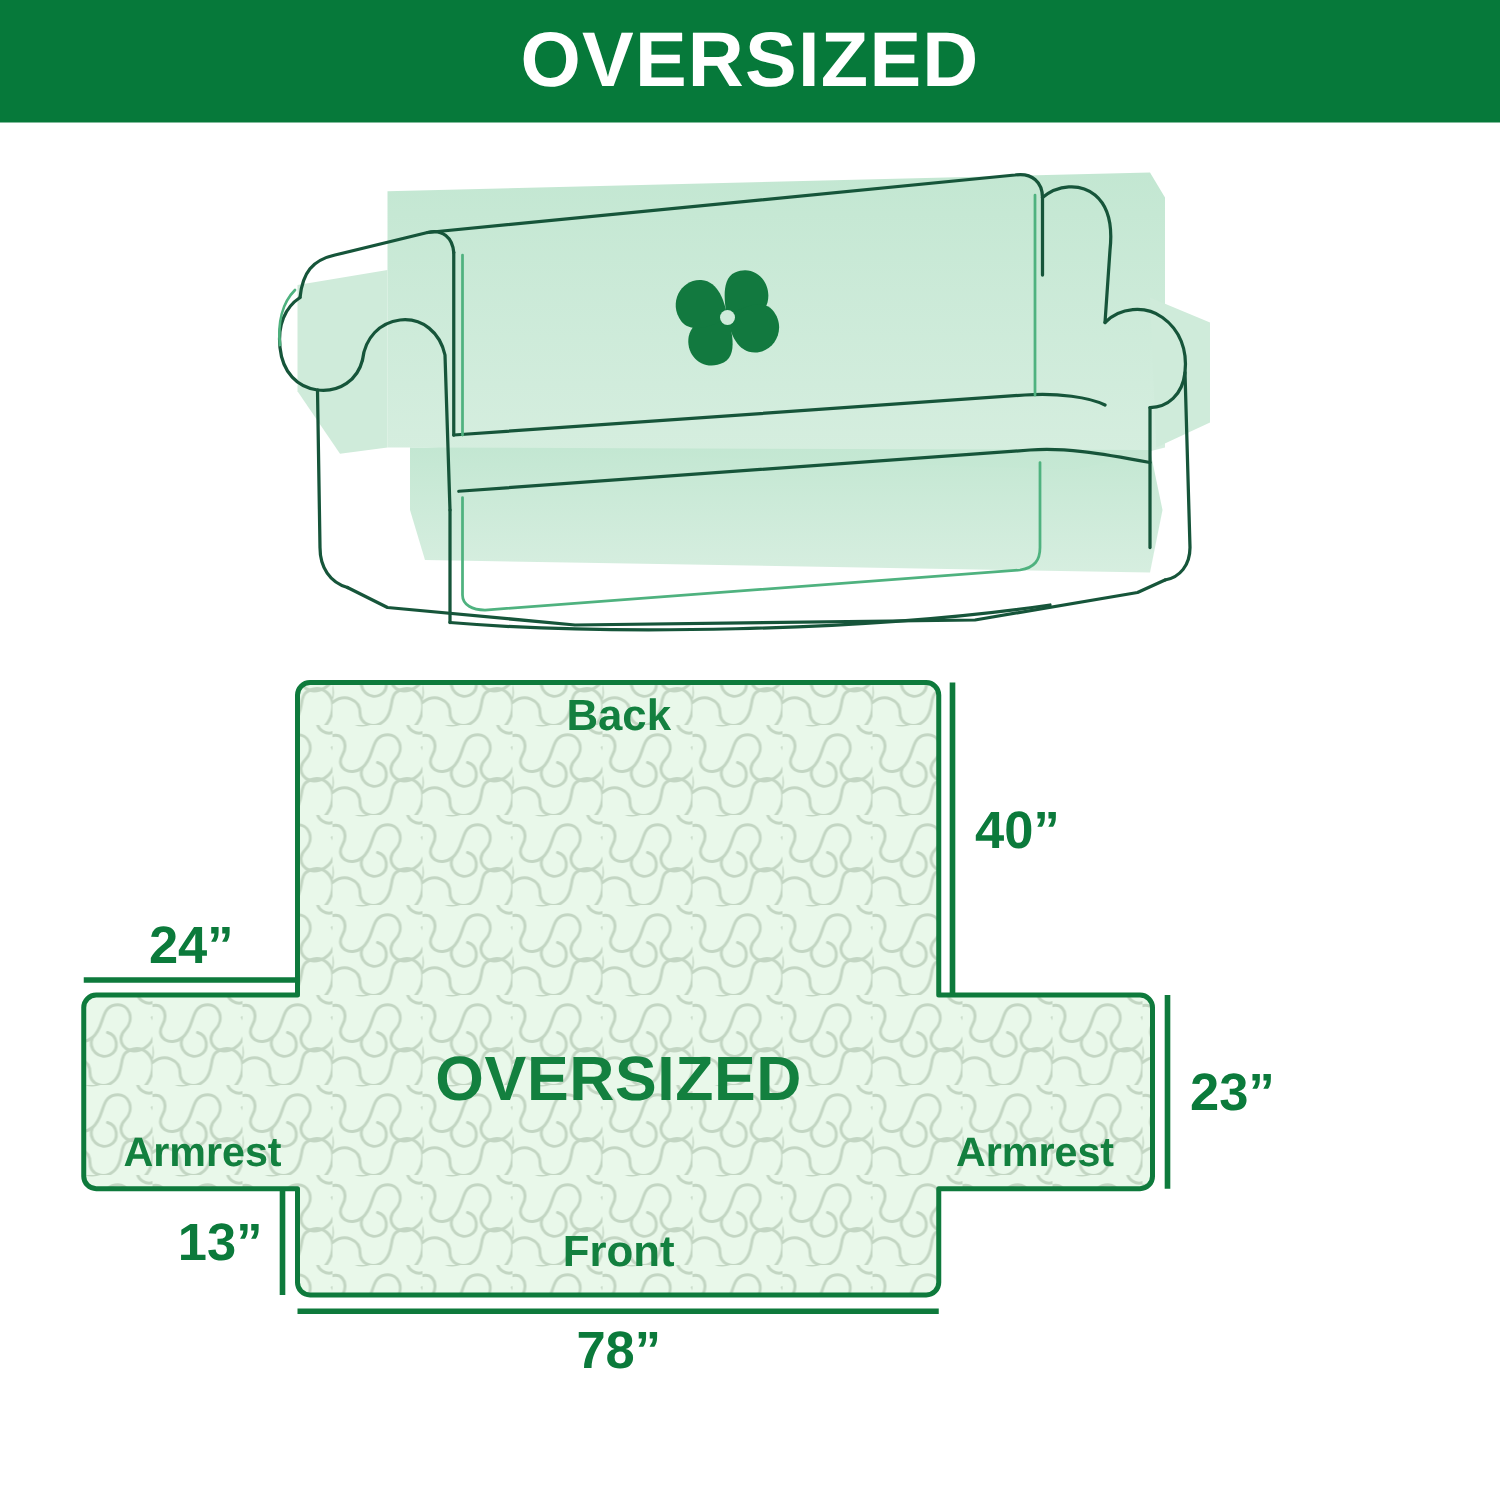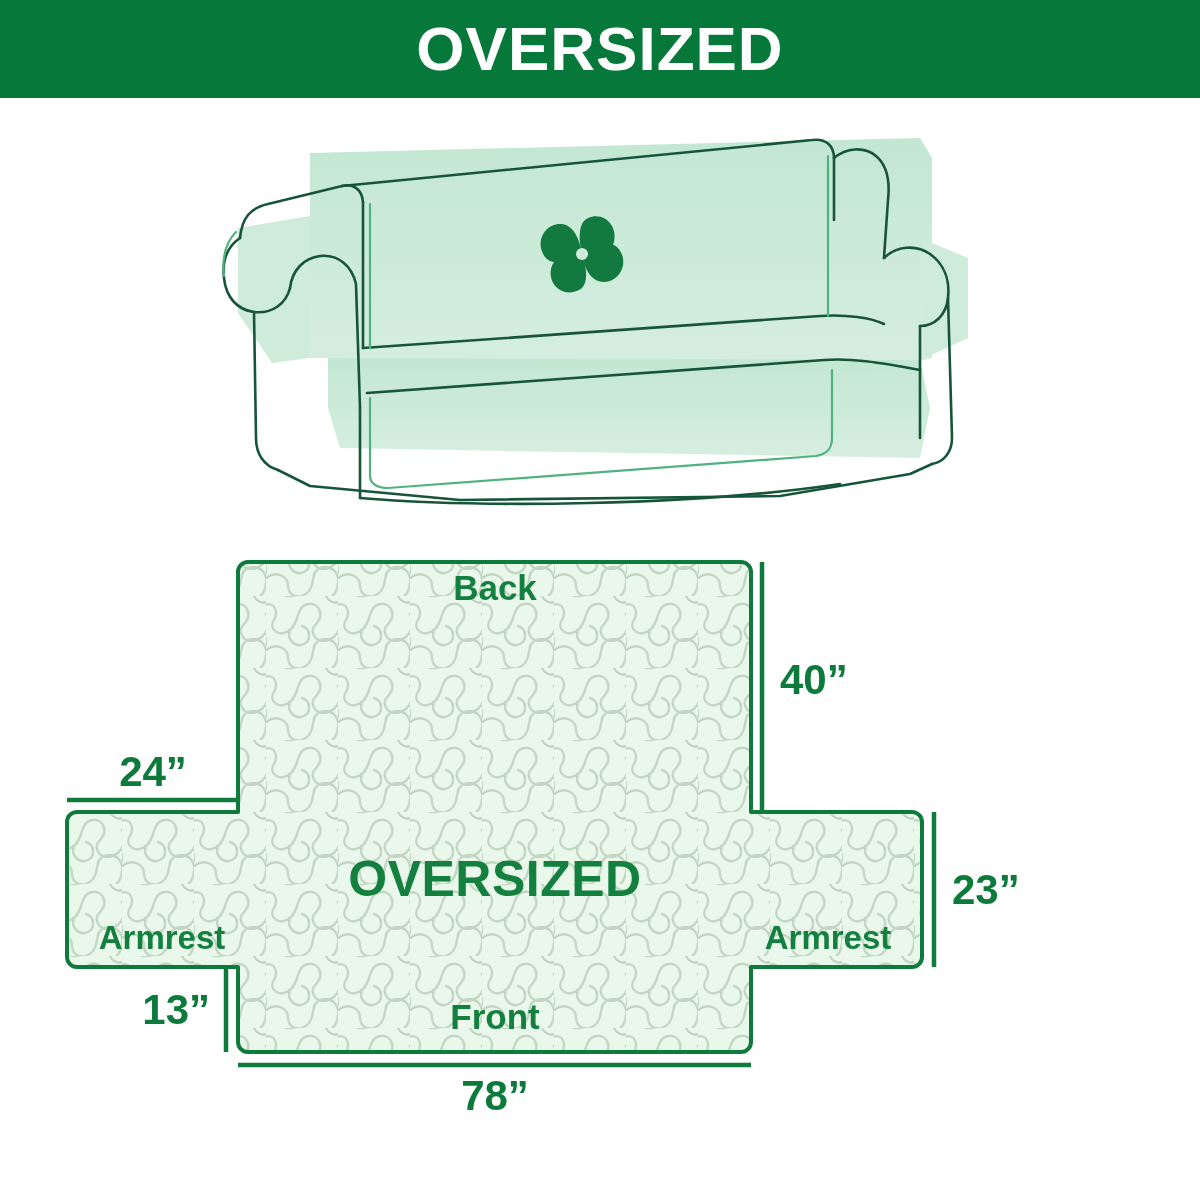--- a/index.html
+++ b/index.html
@@ -47,21 +47,21 @@
   }
   .sofa-svg {
     display: block;
     margin: 0 auto;
   }
 
   
   .diagram-wrap {
     position: absolute;
     left: 0;
-    top: 524px;
+    top: 508px;
     width: 1200px;
     height: 660px;
   }
   .diagram-svg {
     display: block;
     margin: 0 auto;
   }
 
   .dim-text {
     font-family: "Liberation Sans", "DejaVu Sans", sans-serif;

